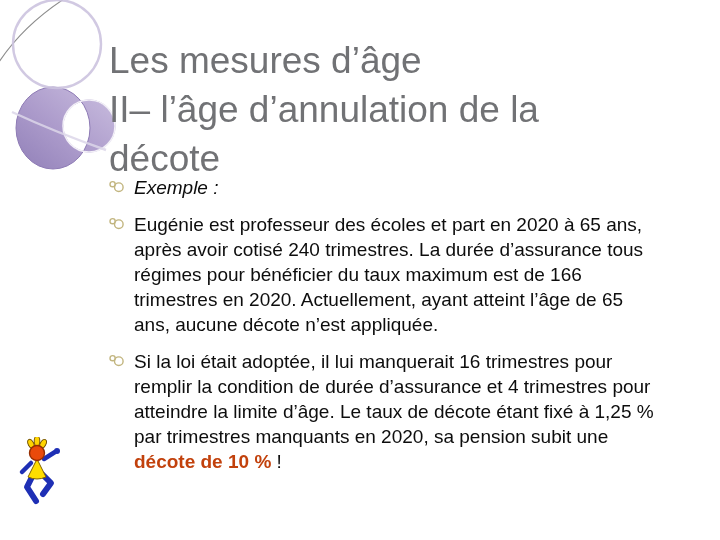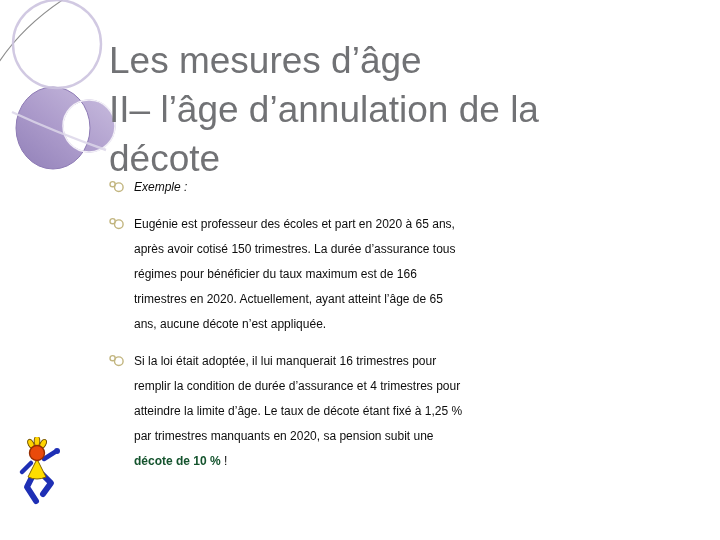--- a/index.html
+++ b/index.html
@@ -29,26 +29,26 @@
   .row { position:absolute; left:108px; display:flex; align-items:flex-start; }
   .row-example  { top:175px; }
   .row-para1    { top:212px; }
   .row-para2    { top:349px; }
   .bullet {
     width:17px; height:13px;
     margin-top:5px; margin-right:9px;
     flex:none;
   }
   .body-text {
-    font-size:12px; line-height:25px;
+    font-size:19px; line-height:25px;
     color:#0d0d0d;
     white-space:pre;
   }
   .example-text { font-style:italic; }
-  .red-bold { color:#14532d; font-weight:bold; }
+  .red-bold { color:#c2410c; font-weight:bold; }
 
   
   .dancer { position:absolute; left:13px; top:437px; width:58px; height:78px; }
 </style>
 </head>
 <body>
 
 <div class="slide">
 
   <svg class="deco" viewBox="0 0 118 192" aria-hidden="true">
@@ -83,21 +83,21 @@
     </svg>
     <div class="body-text example-text">Exemple :</div>
   </div>
 
   <div class="row row-para1">
     <svg class="bullet" viewBox="0 0 17 13" aria-hidden="true">
       <circle cx="4.6" cy="4.2" r="2.6" fill="none" stroke="#C2B57F" stroke-width="1.4"></circle>
       <circle cx="10.8" cy="7.2" r="4.3" fill="none" stroke="#C2B57F" stroke-width="1.4"></circle>
     </svg>
     <div class="body-text">Eugénie est professeur des écoles et part en 2020 à 65 ans,
-après avoir cotisé 150 trimestres. La durée d’assurance tous
+après avoir cotisé 240 trimestres. La durée d’assurance tous
 régimes pour bénéficier du taux maximum est de 166
 trimestres en 2020. Actuellement, ayant atteint l’âge de 65
 ans, aucune décote n’est appliquée.</div>
   </div>
 
   <div class="row row-para2">
     <svg class="bullet" viewBox="0 0 17 13" aria-hidden="true">
       <circle cx="4.6" cy="4.2" r="2.6" fill="none" stroke="#C2B57F" stroke-width="1.4"></circle>
       <circle cx="10.8" cy="7.2" r="4.3" fill="none" stroke="#C2B57F" stroke-width="1.4"></circle>
     </svg>

